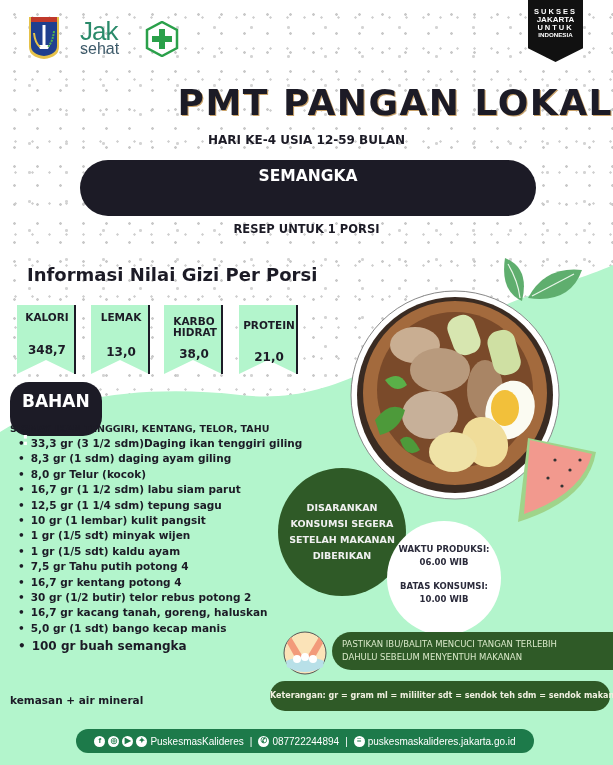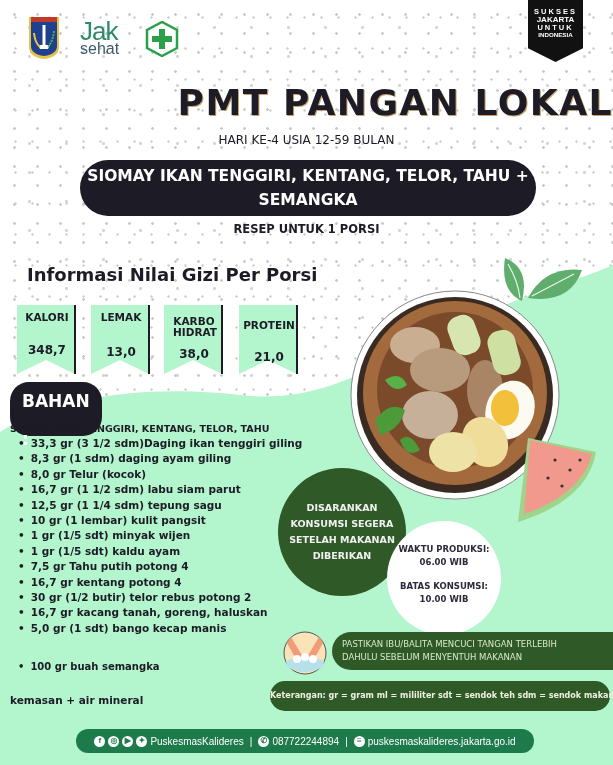--- a/index.html
+++ b/index.html
@@ -40,21 +40,21 @@
   .badge-jkt .sm { font-size: 6.2px; }
 
   .title {
     left: 0; width: 613px; top: 82px; text-align: right;
     font-family: "DejaVu Sans", sans-serif; font-weight: 700;
     font-size: 36px; letter-spacing: 1.5px; color: #1c1b26;
     text-shadow: 1px 1px 0 #c9a26a;
   }
   .subtitle {
     left: 0; width: 613px; top: 133px; text-align: center;
-    font-weight: 400; font-size: 12px; color: #1c1b26;
+    font-weight: 700; font-size: 12px; color: #1c1b26;
   }
   .menu-pill {
     left: 80px; top: 160px; width: 456px; height: 56px;
     background: #1c1b26; border-radius: 28px;
     color: #fff; text-align: center; font-weight: 700; font-size: 15.5px;
     line-height: 24px; padding-top: 4px;
   }
   .porsi {
     left: 0; width: 613px; top: 222px; text-align: center;
     font-weight: 700; font-size: 11.5px;
@@ -69,21 +69,21 @@
 
   .bahan-pill {
     left: 10px; top: 382px; width: 92px; height: 54px;
     background: #1c1b26; border-radius: 19px; color: #fff;
     font-size: 17px; font-weight: 700; line-height: 38px; padding-left: 12px;
   }
   .section-head { left: 10px; top: 423px; font-size: 9.5px; font-weight: 700; }
   .ing-list { left: 18px; top: 436px; list-style: none; }
   .ing-list li { font-size: 10.5px; line-height: 15.4px; font-weight: 700; white-space: nowrap; color: #1c1b26; }
   .ing-list li::before { content: "•"; margin-right: 6px; }
-  .extra { left: 18px; top: 661px; font-size: 10px; font-weight: 700; }
+  .extra { left: 18px; top: 639px; font-size: 12px; font-weight: 700; }
   .extra::before { content: "•"; margin-right: 6px; }
   .kemasan { left: 10px; top: 694px; font-size: 10.5px; font-weight: 700; }
 
   .food-img { left: 345px; top: 290px; width: 220px; height: 210px; }
   .leaves { left: 500px; top: 256px; width: 85px; height: 52px; }
   .melon { left: 500px; top: 430px; width: 100px; height: 100px; }
 
   .circle-dark {
     left: 278px; top: 468px; width: 128px; height: 128px; border-radius: 50%;
     background: #2f5a27; color: #f0f0f0; text-align: center;
@@ -150,21 +150,20 @@
 <div class="abs badge-jkt">
   <span class="sp">SUKSES</span>
   <span>JAKARTA</span>
   <span class="sp">UNTUK</span>
   <span class="sm">INDONESIA</span>
 </div>
 
 <div class="abs title">PMT PANGAN LOKAL</div>
 <div class="abs subtitle">HARI KE-4 USIA 12-59 BULAN</div>
 <div class="abs menu-pill">
-  <div>SIOMAY IKAN TENGGIRI, KENTANG, TELOR, TAHU +</div>
   <div>SEMANGKA</div>
 </div>
 <div class="abs porsi">RESEP UNTUK 1 PORSI</div>
 
 <div class="abs gizi-title">Informasi Nilai Gizi Per Porsi</div>
 
 <div class="ribbon-wrap" style="left:16px;">
   <svg width="62" height="72" viewBox="0 0 62 72">
       <path d="M1 1 H59 V70 L30 56 L1 70 Z" fill="#b3f5cc" stroke="#1c1b26" stroke-width="2" stroke-dasharray="0 58 69 200"></path>
     </svg>

